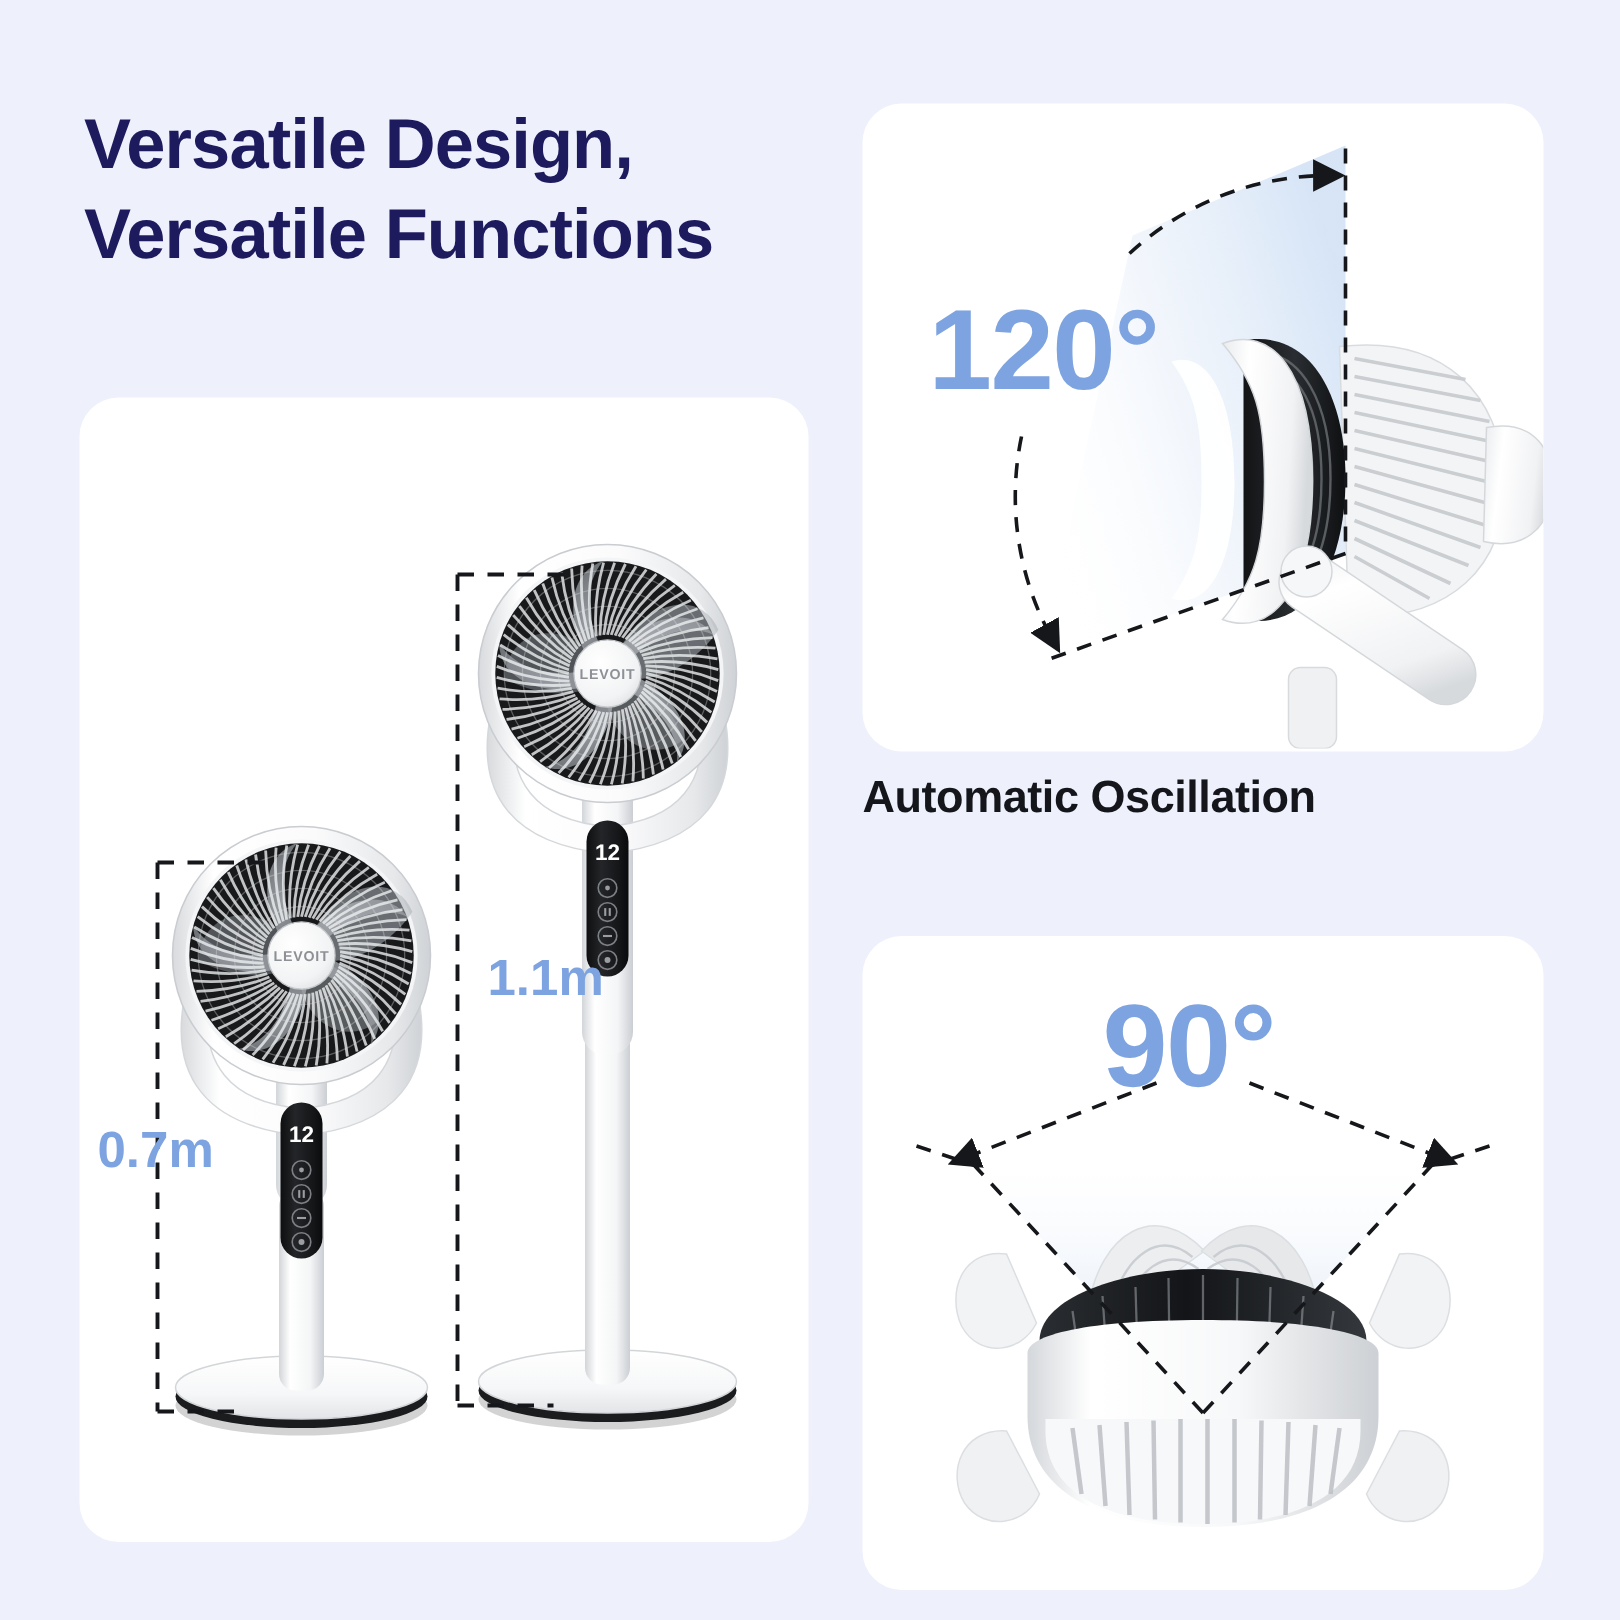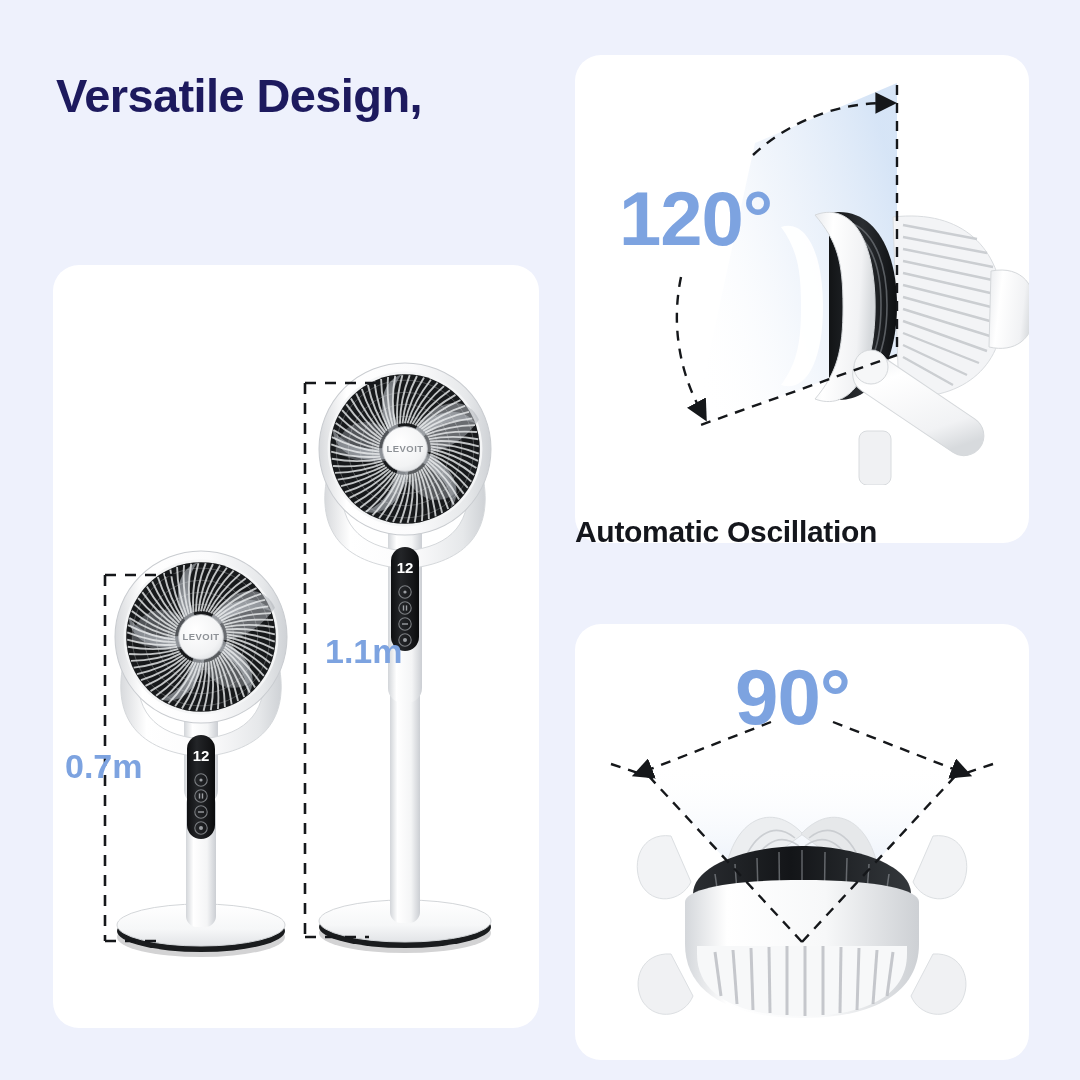--- a/index.html
+++ b/index.html
@@ -18,39 +18,40 @@
     color:#1d1a5e; letter-spacing:-0.6px;
   }
   #headline .l2 { display:block; }
 
   
   .card {
     position:absolute; background:#ffffff; border-radius:26px;
     overflow:hidden;
   }
   #card-size   { left:53px;  top:265px; width:486px; height:763px; }
-  #card-120    { left:575px; top:55px;  width:454px; height:488px; }
+  #card-120    { left:575px; top:69px;  width:454px; height:432px; }
   #card-90     { left:575px; top:624px; width:454px; height:436px; }
 
   #caption-osc {
     position:absolute; left:575px; top:515px; width:454px;
     font-size:30px; font-weight:bold;
     color:#14161c; letter-spacing:-0.3px;
   }
 
   svg { display:block; }
   .abs-svg { position:absolute; left:0; top:0; }
 </style>
 </head>
 <body>
 
 <div id="stage">
 
   <div id="headline">
     <span>Versatile Design,</span>
+    <span class="l2">Versatile Functions</span>
   </div>
 
   <div class="card" id="card-size">
     <svg class="abs-svg" width="486" height="763" viewBox="0 0 486 763">
       <defs>
         <linearGradient id="bodyG" x1="0" y1="0" x2="1" y2="0">
           <stop offset="0" stop-color="#d8dadd"></stop>
           <stop offset="0.16" stop-color="#ffffff"></stop>
           <stop offset="0.55" stop-color="#fbfbfc"></stop>
           <stop offset="0.86" stop-color="#e6e8ea"></stop>

